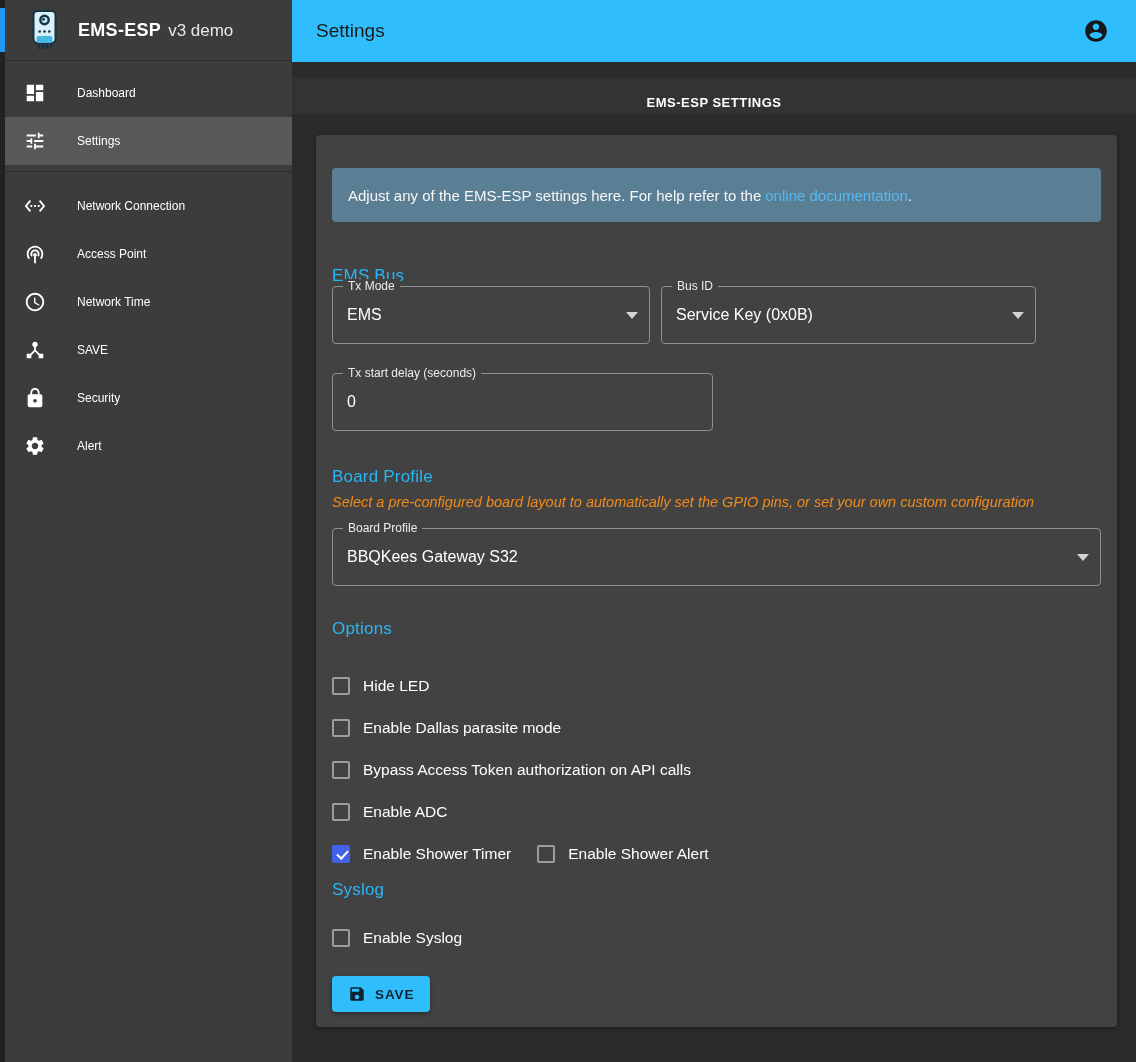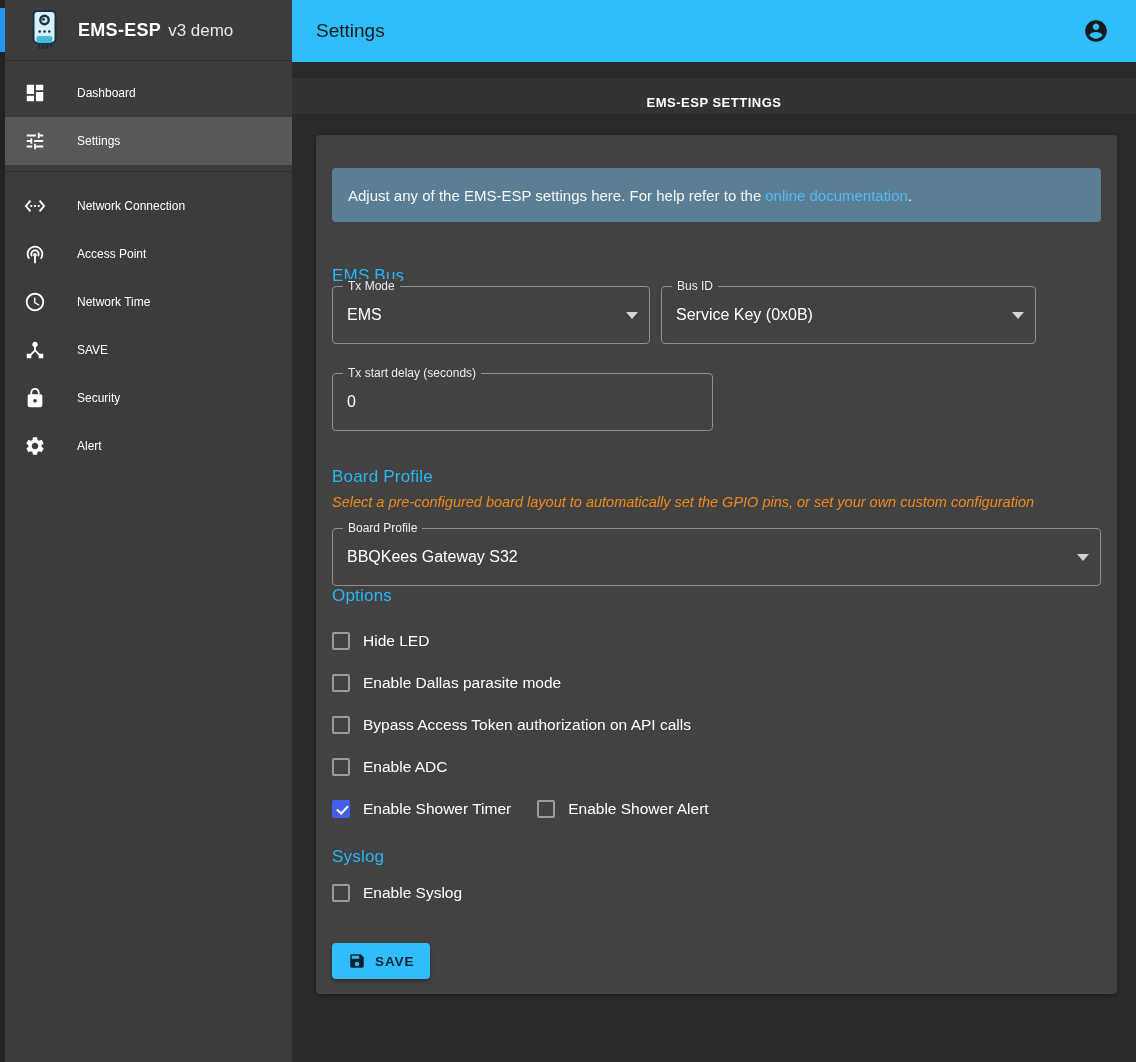--- a/index.html
+++ b/index.html
@@ -49,42 +49,42 @@
   .card{margin:21px 19px 0 24px;width:801px;background:var(--card);border-radius:4px;
     padding:16px 16px 15px 16px;box-shadow:0 1px 4px rgba(0,0,0,.4);}
 
   .banner{margin-top:17px;height:54px;background:var(--banner);border-radius:4px;
     display:flex;align-items:center;padding:0 16px;font-size:15px;color:#f7f7f7;}
   .banner a{color:var(--link);text-decoration:none;cursor:pointer;margin-left:4px;}
 
   h2.sec{color:var(--accent);font-size:17px;font-weight:400;letter-spacing:.2px;}
   .h-emsbus{margin-top:44px;}
   .h-board{margin-top:36px;}
-  .h-options{}
+  .h-options{margin-top:33px;}
   .h-syslog{margin-top:17px;}
 
   .hint{margin-top:7px;font-size:14.5px;font-style:italic;color:var(--orange);}
 
   .fields-row{display:flex;gap:11px;}
   .field{position:relative;height:58px;border:1px solid #8f8f8f;border-radius:4px;cursor:pointer;}
   .field.w-txmode{width:318px;}
   .field.w-busid{width:375px;}
   .field.w-txdelay{width:381px;margin-top:29px;cursor:text;}
   .field.w-board{width:769px;margin-top:18px;}
   .flabel{position:absolute;top:-8px;left:10px;background:var(--card);padding:0 5px;
     font-size:12px;color:#ededed;line-height:14px;}
   .fvalue{position:absolute;left:14px;top:0;height:100%;display:flex;align-items:center;
     font-size:16px;color:#fff;}
   .fvalue input{background:transparent;border:none;outline:none;color:#fff;font-size:16px;
     font-family:inherit;width:330px;}
   .arrow{position:absolute;right:11px;top:50%;margin-top:-3px;width:0;height:0;
     border-left:6px solid transparent;border-right:6px solid transparent;border-top:7px solid #d4d4d4;}
 
   .opt-list{margin-top:14px;}
-  .opt-row{display:flex;align-items:center;height:42px;}
+  .opt-row{display:flex;align-items:flex-end;height:42px;}
   .cb{position:relative;width:18px;height:18px;border:2px solid #9c9c9c;border-radius:2px;
     flex:none;cursor:pointer;}
   .cb.checked{background:var(--checkbox);border-color:var(--checkbox);}
   .cb.checked::after{content:"";position:absolute;left:4.5px;top:0.5px;width:5px;height:9px;
     border:solid #fff;border-width:0 2.4px 2.4px 0;transform:rotate(43deg);}
   .cb-label{margin-left:13px;font-size:15.5px;color:#fff;cursor:pointer;}
   .cb2{margin-left:26px;}
   .syslog-row{margin-top:5px;}
 
   .save-btn{margin-top:29px;height:36px;padding:12px 16px;border:none;border-radius:4px;

